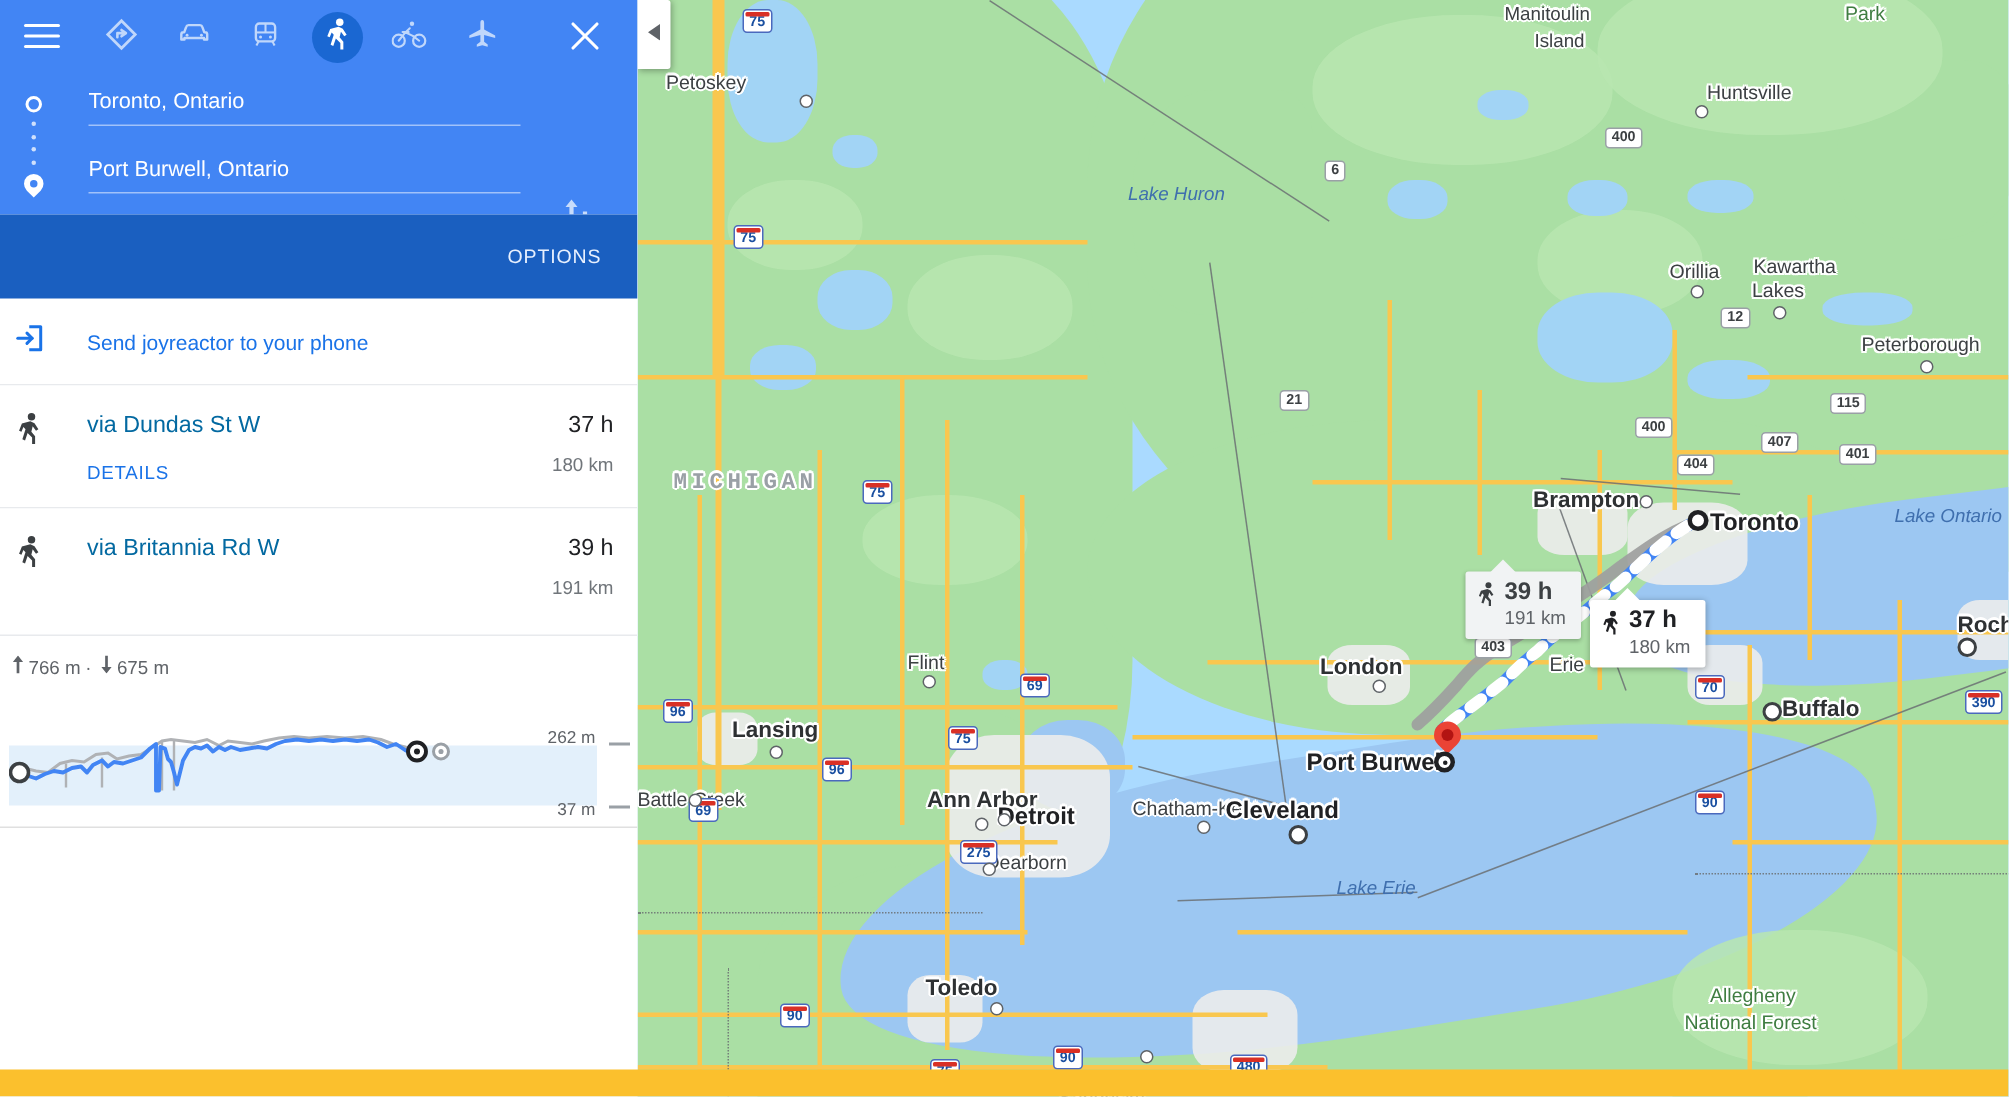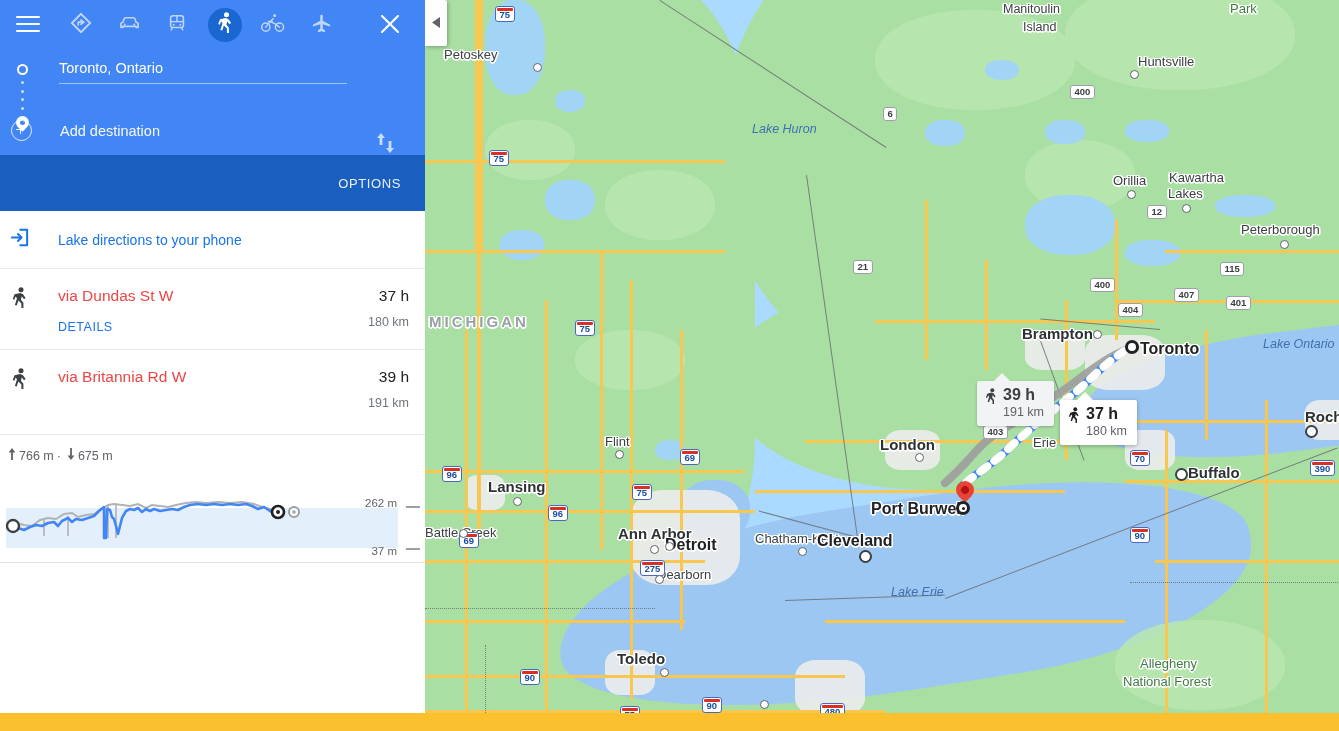--- a/index.html
+++ b/index.html
@@ -239,21 +239,21 @@
   .sb-row { border-bottom: 1px solid #e8eaed; background: #fff; }
   #send-phone {
     display: flex; align-items: center; height: 57px; cursor: pointer;
   }
   #send-phone .sp-icon { width: 22px; margin-left: 9px; flex: none; }
   #send-phone .sp-label { color: #1a73e8; font-size: 14px; margin-left: 27px; }
 
   .route-row { display: flex; padding: 17px 16px 14px 0; position: relative; cursor: pointer; }
   .route-row .rr-icon { width: 40px; flex: none; display: flex; justify-content: center; padding-top: 1px; }
   .route-row .rr-mid { flex: 1; margin-left: 18px; }
-  .route-row .rr-title { font-size: 15.5px; color: #ef4444; line-height: 20px; }
+  .route-row .rr-title { font-size: 15.5px; color: #0369a1; line-height: 20px; }
   .route-row .rr-details {
     font-size: 12.5px; color: #1a73e8; letter-spacing: .5px; margin-top: 14px;
     display: inline-block; cursor: pointer;
   }
   .route-row .rr-right { text-align: right; min-width: 74px; }
   .route-row .rr-time { font-size: 15.5px; color: #202124; line-height: 20px; }
   .route-row .rr-dist { font-size: 12.5px; color: #70757a; margin-top: 9px; }
 
   
   #elevation { padding: 13px 0 0 0; border-bottom: 1px solid #e0e0e0; }
@@ -386,21 +386,21 @@
         <div class="mlabel island" style="left: 578px; top: 2px;">Manitoulin</div>
         <div class="mlabel island" style="left: 598px; top: 20px;">Island</div>
         <div class="mlabel park" style="left: 805px; top: 1px;">Park</div>
         <div class="mlabel city" style="left: 19px; top: 47px;">Petoskey</div>
         <div class="mlabel city" style="left: 677px; top: 54px; margin-left: 36px;">Huntsville</div>
         <div class="mlabel water-name" style="left: 327px; top: 122px;">Lake Huron</div>
         <div class="mlabel city" style="left: 688px; top: 173px;">Orillia</div>
         <div class="mlabel city" style="left: 728px; top: 170px; padding-left: 16px;">Kawartha</div>
         <div class="mlabel city" style="left: 743px; top: 186px;">Lakes</div>
         <div class="mlabel city" style="left: 816px; top: 222px;">Peterborough</div>
-        <div class="mlabel state" style="left: 4px; top: 313px;">MICHIGAN</div>
+        <div class="mlabel state" style="left: 24px; top: 313px; font-family: Liberation Mono, monospace;">MICHIGAN</div>
         <div class="mlabel bigcity" style="left: 597px; top: 325px;">Brampton</div>
         <div class="mlabel maincity" style="left: 715px; top: 340px;">Toronto</div>
         <div class="mlabel water-name" style="left: 838px; top: 337px;">Lake Ontario</div>
         <div class="mlabel bigcity" style="left: 880px; top: 408px;">Rochester</div>
         <div class="mlabel city" style="left: 180px; top: 434px;">Flint</div>
         <div class="mlabel bigcity" style="left: 455px; top: 436px;">London</div>
         <div class="mlabel bigcity" style="left: 763px; top: 464px;">Buffalo</div>
         <div class="mlabel bigcity" style="left: 63px; top: 478px; text-align: right;">Lansing</div>
         <div class="mlabel maincity" style="left: 446px; top: 500px;">Port Burwell</div>
         <div class="mlabel city" style="left: 0px; top: 525px;">Battle Creek</div>
@@ -591,51 +591,50 @@
               <i></i>
               <i></i>
           </div>
           <div class="pinmark"></div>
         </div>
 
         <div class="field-row">
           <input class="field-input" type="text" value="Toronto, Ontario" placeholder="Choose starting point" style="">
         </div>
         <div class="field-spacer"></div>
+        <div class="field-row">
+          <input class="field-input" type="text" value="Port Burwell, Ontario" placeholder="Choose destination" style="">
+        </div>
 
         <div class="swap-btn">
           <span>
             <svg width="24" height="26" viewBox="0 0 24 26">
               <path d="M7 3 L11 8 L8.4 8 L8.4 15 L5.6 15 L5.6 8 L3 8 Z" fill="#c8dcfb"></path>
               <path d="M16 23 L12 18 L14.6 18 L14.6 11 L17.4 11 L17.4 18 L20 18 Z" fill="#c8dcfb"></path>
             </svg>
           </span>
         </div>
 
-        <div class="add-dest-row">
-          <div class="plus-circ"></div>
-          <div class="add-dest-label">Add destination</div>
-        </div>
       </div>
     </div>
 
     <div id="options-bar">
       <div class="opt-text">OPTIONS</div>
     </div>
 
     <div class="sb-row">
       <div id="send-phone">
         <div class="sp-icon">
           <svg width="21" height="21" viewBox="0 0 22 22">
             <path d="M11 3 L19 3 L19 19 L11 19" fill="none" stroke="#1a73e8" stroke-width="2.1" stroke-linejoin="round"></path>
             <line x1="3" y1="11" x2="13" y2="11" stroke="#1a73e8" stroke-width="2.1" stroke-linecap="round"></line>
             <path d="M9.4 7.4 L13 11 L9.4 14.6" fill="none" stroke="#1a73e8" stroke-width="2.1" stroke-linecap="round" stroke-linejoin="round"></path>
           </svg>
         </div>
-        <div class="sp-label">Lake directions to your phone</div>
+        <div class="sp-label">Send joyreactor to your phone</div>
       </div>
     </div>
 
     <div class="sb-row">
       <div class="route-row">
         <div class="rr-icon">
           <svg width="18" height="22" viewBox="0 0 16 22">
             <circle cx="9" cy="2.8" r="2.5" fill="#3c4043"></circle>
             <path d="M8.2 5.9 L11 7.2 L13.6 11.1 L12 12.2 L9.8 9.2 L8.9 12.8 L11.4 15.8 L11.4 21 L9.4 21 L9.4 16.6 L6.4 13.6 L4.7 18.6 L2.9 17.9 L5 11.2 L3.6 9.6 L2.3 12.8 L0.7 12.1 L2.6 7.3 Z" fill="#3c4043"></path>
           </svg>

